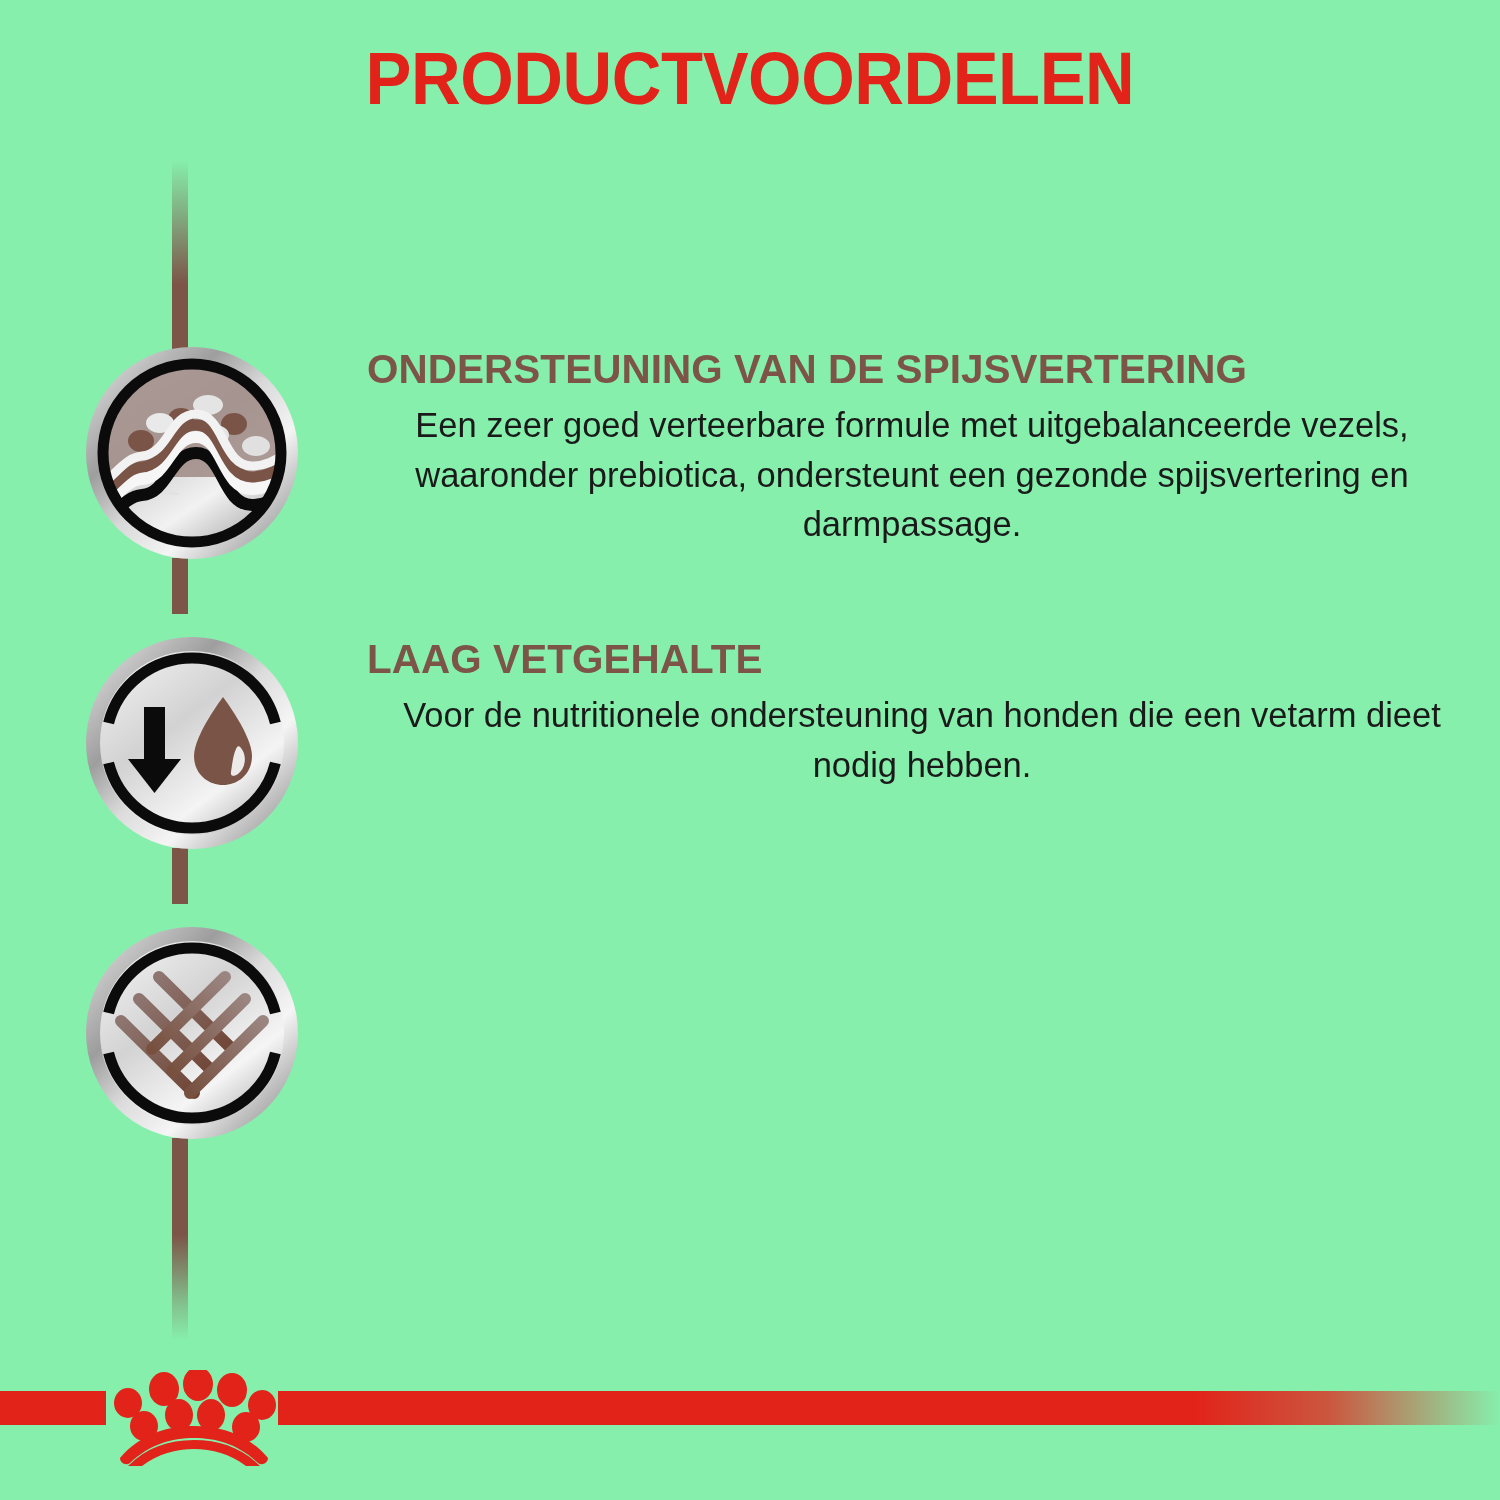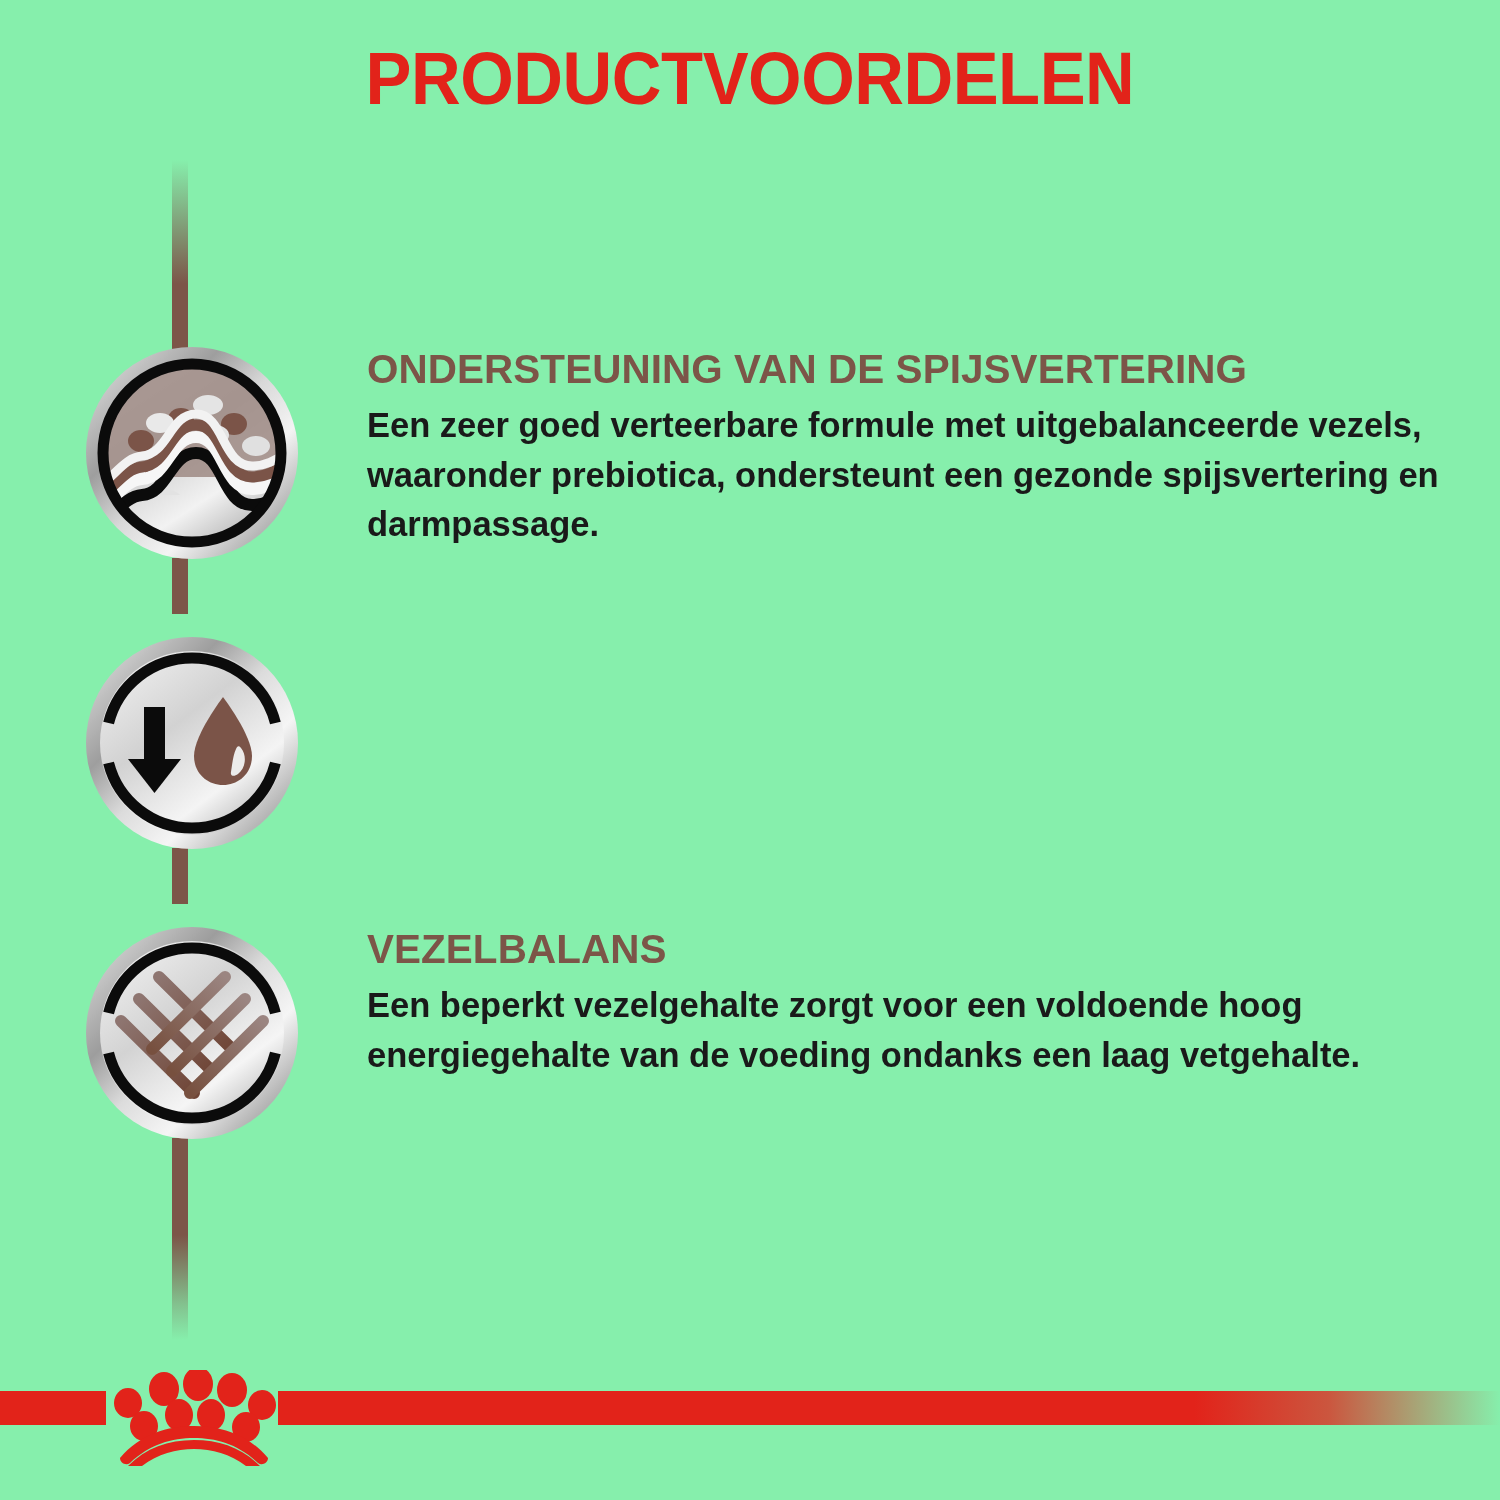--- a/index.html
+++ b/index.html
@@ -91,24 +91,25 @@
     color: #7c5548;
     letter-spacing: 0.1px;
     line-height: 1.08;
     white-space: nowrap;
     transform-origin: left center;
     transform: scaleX(0.985);
   }
   .benefit-body {
     margin-top: 10px;
     font-size: 34.5px;
-    font-weight: 700;
+    font-weight: 400;
     color: #1a1a1a;
     line-height: 1.43;
     max-width: 1090px;
+    text-align: center;
   }
   .benefit.b1 .benefit-body { max-width: 1125px; }
   .benefit.b2 .benefit-body { max-width: 1110px; }
 
   
   .footer {
     position: absolute;
     left: 0;
     bottom: 0;
     width: 1500px;
@@ -242,20 +243,24 @@
 
         <g fill="#0b0b0b">
           <rect x="60" y="72" width="21" height="66"></rect>
           <path d="M44 124 L97 124 L70.5 158 Z"></path>
         </g>
 
         <path d="M139 62 C139 62 110 100 110 121 C110 138 123 150 139 150 C155 150 168 138 168 121 C168 100 139 62 139 62 Z" fill="#7b5448"></path>
         <path d="M157 113 C163 120 162 133 154 139 C150 142 146 141 147 137 C148 131 149 120 152 114 C153 111 155 110 157 113 Z" fill="#ecebea"></path>
       </svg>
     </div>
+    <div class="copy">
+      <div class="benefit-title">LAAG VETGEHALTE</div>
+      <div class="benefit-body">Voor de nutritionele ondersteuning van honden die een vetarm dieet nodig hebben.</div>
+    </div>
   </div>
 
   <div class="benefit b2">
     <div class="icon-wrap">
       <svg viewBox="0 0 216 216" xmlns="http://www.w3.org/2000/svg">
         <defs>
           <linearGradient id="metal3" x1="0" y1="0" x2="1" y2="1">
             <stop offset="0%" stop-color="#fbfbfb"></stop>
             <stop offset="14%" stop-color="#c7c7c7"></stop>
             <stop offset="32%" stop-color="#9d9d9d"></stop>
@@ -286,24 +291,20 @@
 
         <g stroke-width="12" stroke-linecap="round" fill="none">
           <line x1="75" y1="52" x2="148" y2="124" stroke="url(#fibA)"></line>
           <line x1="55" y1="74" x2="128" y2="146" stroke="url(#fibA)"></line>
           <line x1="37" y1="96" x2="110" y2="168" stroke="url(#fibA)"></line>
           <line x1="141" y1="52" x2="68" y2="124" stroke="url(#fibB)"></line>
           <line x1="161" y1="74" x2="88" y2="146" stroke="url(#fibB)"></line>
           <line x1="179" y1="96" x2="106" y2="168" stroke="url(#fibB)"></line>
         </g>
       </svg>
-    </div>
-    <div class="copy">
-      <div class="benefit-title">VEZELBALANS</div>
-      <div class="benefit-body">Een beperkt vezelgehalte zorgt voor een voldoende hoog energiegehalte van de voeding ondanks een laag vetgehalte.</div>
     </div>
   </div>
 
   <div class="footer">
     <div class="bar-left"></div>
     <div class="bar-right"></div>
     <div class="crown">
       <svg viewBox="0 0 172 96" xmlns="http://www.w3.org/2000/svg">
         <g fill="#e2231a">
           <ellipse cx="22" cy="33" rx="14" ry="15"></ellipse>

